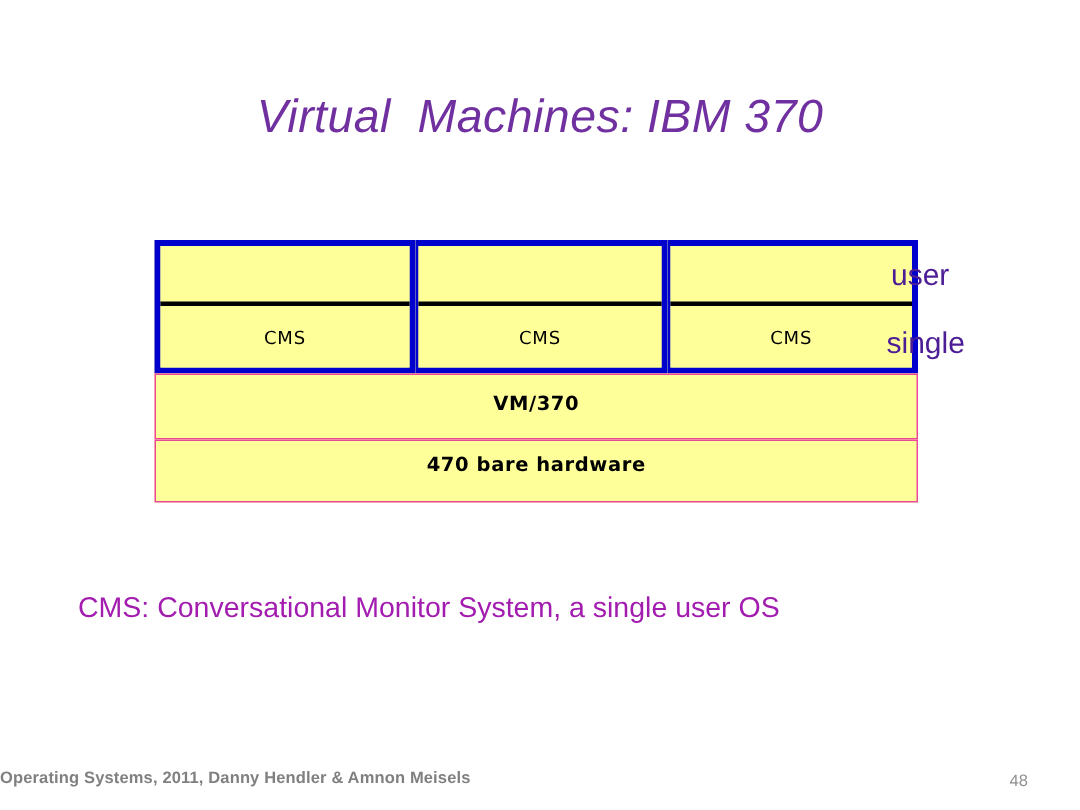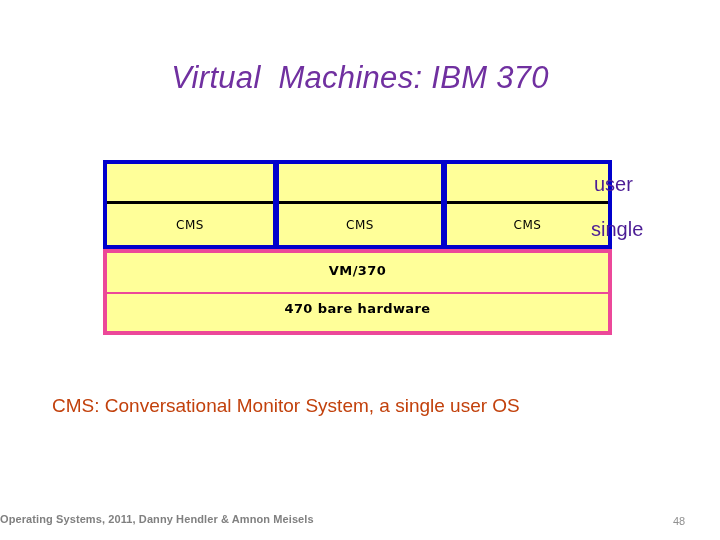--- a/index.html
+++ b/index.html
@@ -86,21 +86,21 @@
     font-family: "DejaVu Sans", sans-serif;
   }
 
   
   #layer-vm370, #layer-hardware {
     position: absolute;
     left: 0;
     width: 509px;
     box-sizing: border-box;
     background: #ffff99;
-    border: 4px solid #ec4899;
+    border: 1px solid #ec4899;
     display: flex;
     align-items: center;
     justify-content: center;
   }
   #layer-vm370 {
     top: 89px;
     height: 44px;
     border-bottom-width: 1px;
   }
   #layer-hardware {
@@ -135,21 +135,21 @@
   #label-user   { left: 594px; top: 172px; }
   #label-kernel { left: 591px; top: 217px; }
 
   
   #caption {
     position: absolute;
     left: 52px;
     top: 393px;
     width: 620px;
     font-size: 19px;
-    color: #c2410c;
+    color: #a21caf;
     line-height: 26px;
     white-space: nowrap;
   }
 
   
   #footer-credit {
     position: absolute;
     left: 0;
     top: 513px;
     width: 720px;

